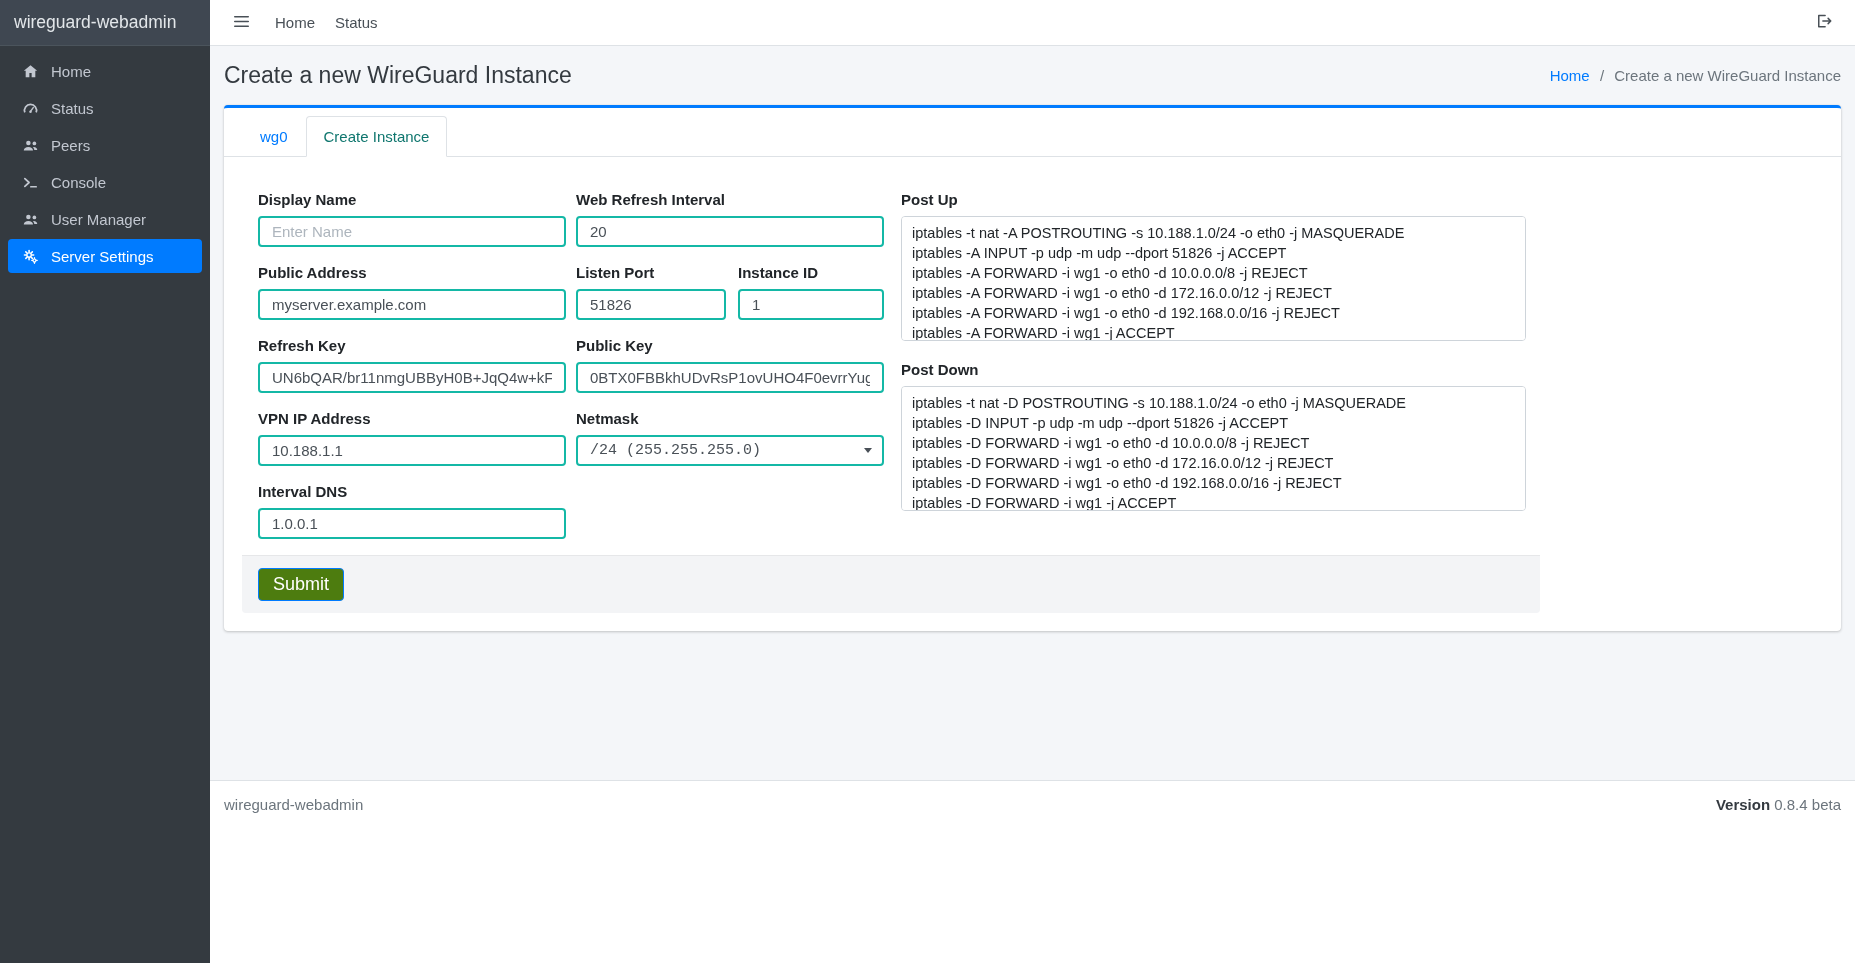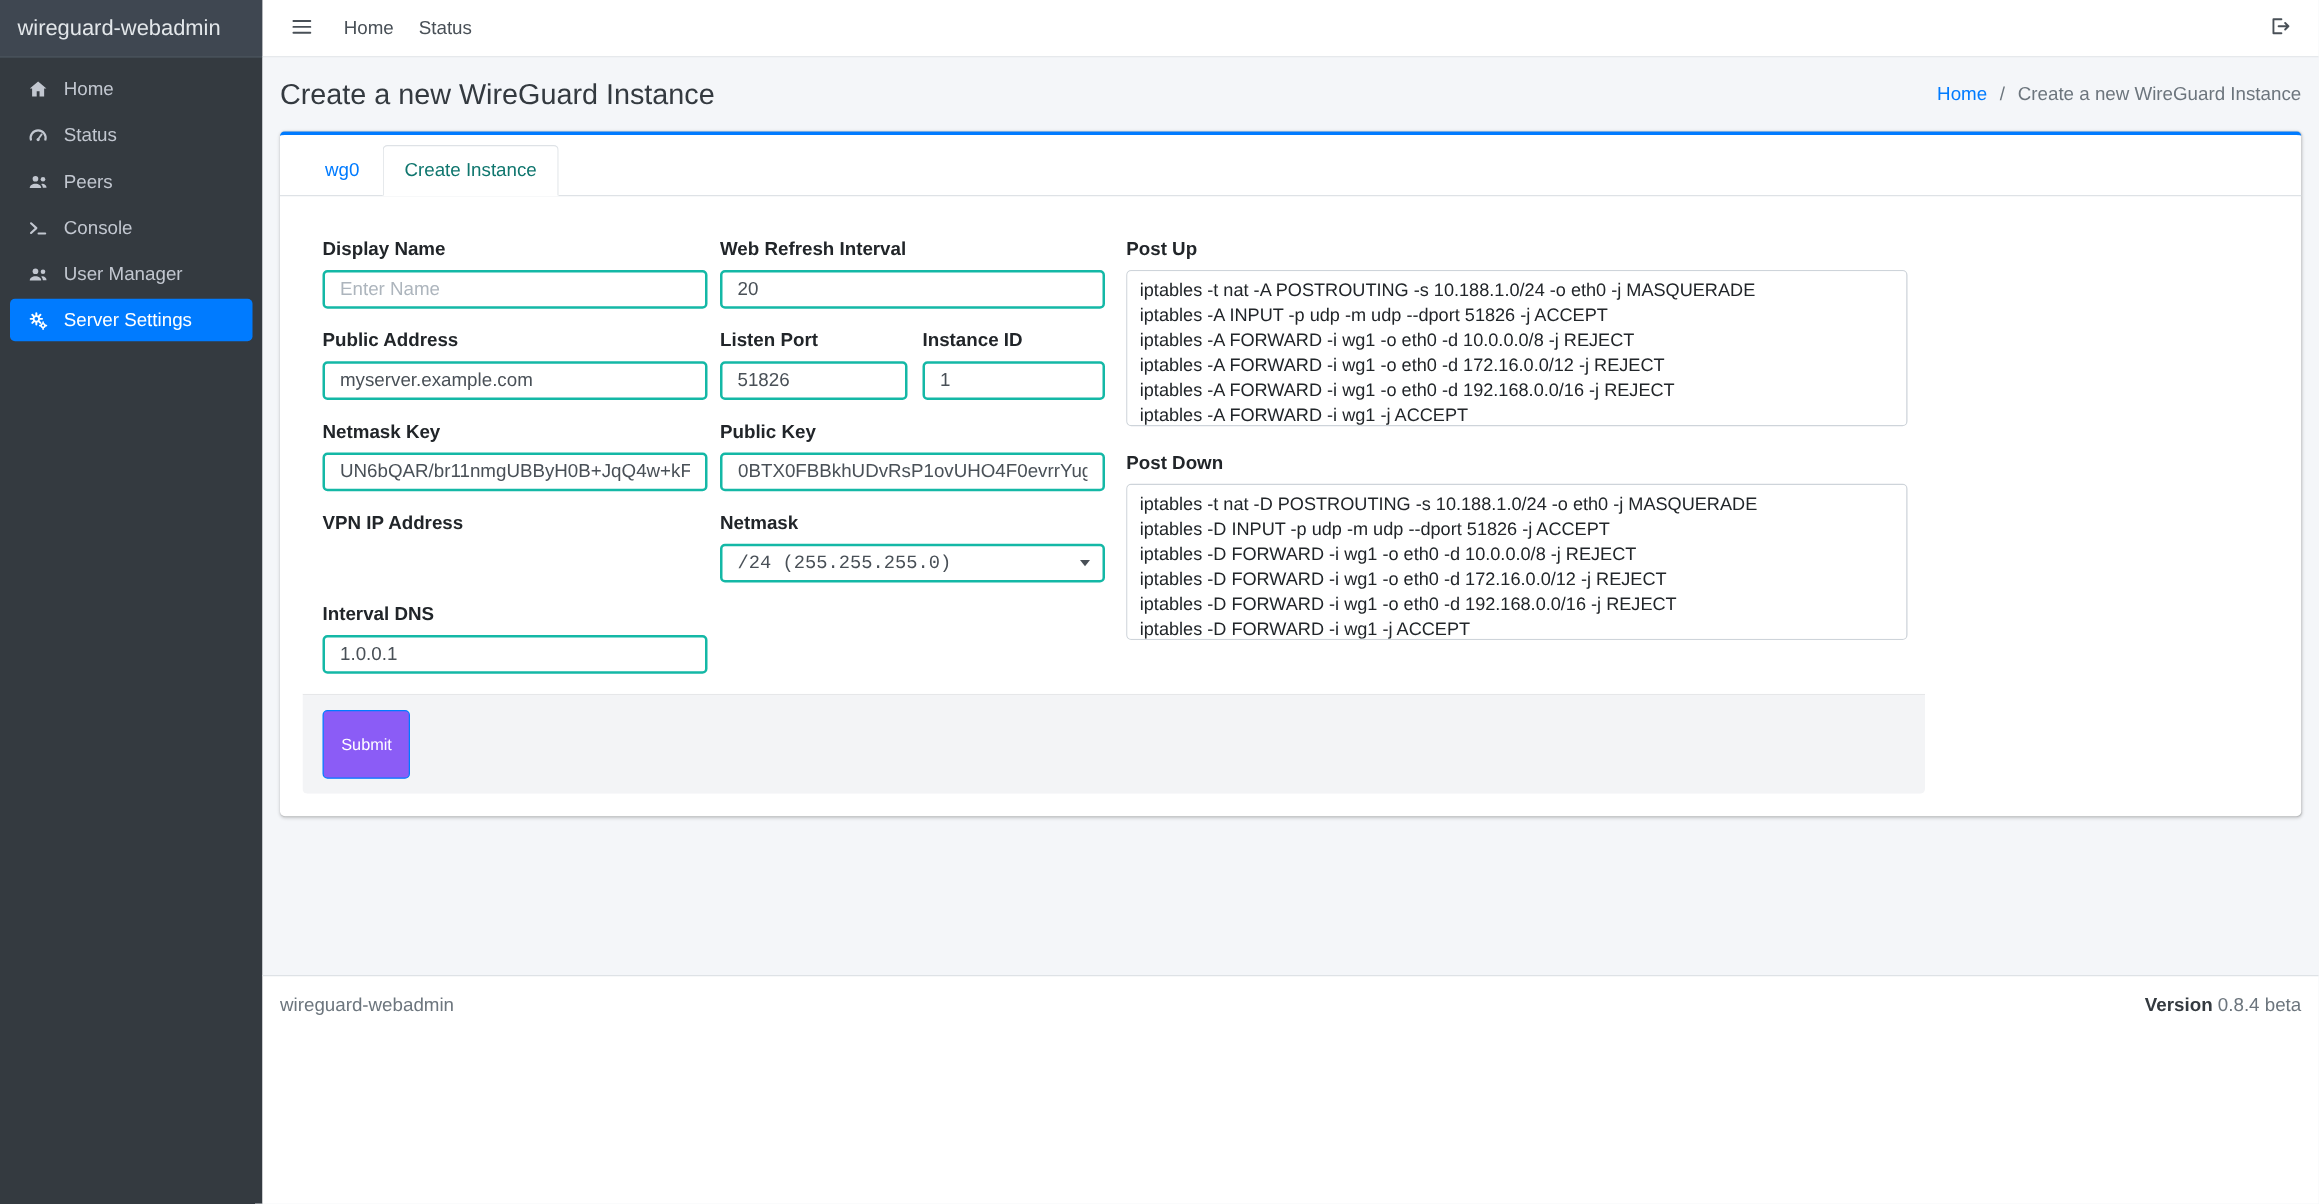--- a/index.html
+++ b/index.html
@@ -158,23 +158,23 @@
   textarea.cmd::-webkit-scrollbar-thumb { background: #c4c9ce; border: 3px solid #f8f9fa; border-radius: 8px; }
   textarea.cmd::-webkit-scrollbar-corner { background: #f8f9fa; }
 
   .form-footer {
     background: #f3f4f6;
     border-top: 1px solid rgba(0,0,0,.05);
     border-radius: 0 0 4px 4px;
     padding: 12px 16px;
   }
   .btn-primary {
-    background: #8b5cf6; border: 1px solid #007bff; color: #ffffff;
-    font-family: inherit; font-size: 13px;
-    padding: 19px 14px; border-radius: 4px; cursor: pointer;
+    background: #4d7c0f; border: 1px solid #007bff; color: #ffffff;
+    font-family: inherit; font-size: 18px;
+    padding: 5px 14px; border-radius: 4px; cursor: pointer;
   }
 
   
   .footer {
     flex: 1;
     background: #ffffff; border-top: 1px solid #dee2e6;
     padding: 15px 14px;
     display: flex; justify-content: space-between; align-items: flex-start;
     color: #6c757d;
   }
@@ -342,31 +342,32 @@
                       <label>Listen Port</label>
                       <input class="ctrl" type="text" value="51826" style="">
                     </div>
                     <div class="group">
                       <label>Instance ID</label>
                       <input class="ctrl" type="text" value="1" style="">
                     </div>
                   </div>
 
                   <div class="group">
-                    <label>Netmask Key</label>
+                    <label>Refresh Key</label>
                     <input class="ctrl" type="text" value="UN6bQAR/br11nmgUBByH0B+JqQ4w+kFNFbmC8R" style="">
                   </div>
 
                   <div class="group">
                     <label>Public Key</label>
                     <input class="ctrl" type="text" value="0BTX0FBBkhUDvRsP1ovUHO4F0evrrYug7IEJRyA3sr" style="">
                   </div>
 
                   <div class="group">
                     <label>VPN IP Address</label>
+                    <input class="ctrl" type="text" value="10.188.1.1" style="">
                   </div>
 
                   <div class="group">
                     <label>Netmask</label>
                     <div class="select-wrap">
                       <select class="ctrl">
                         <option selected="">/24 (255.255.255.0)</option>
                       </select>
                     </div>
                   </div>

